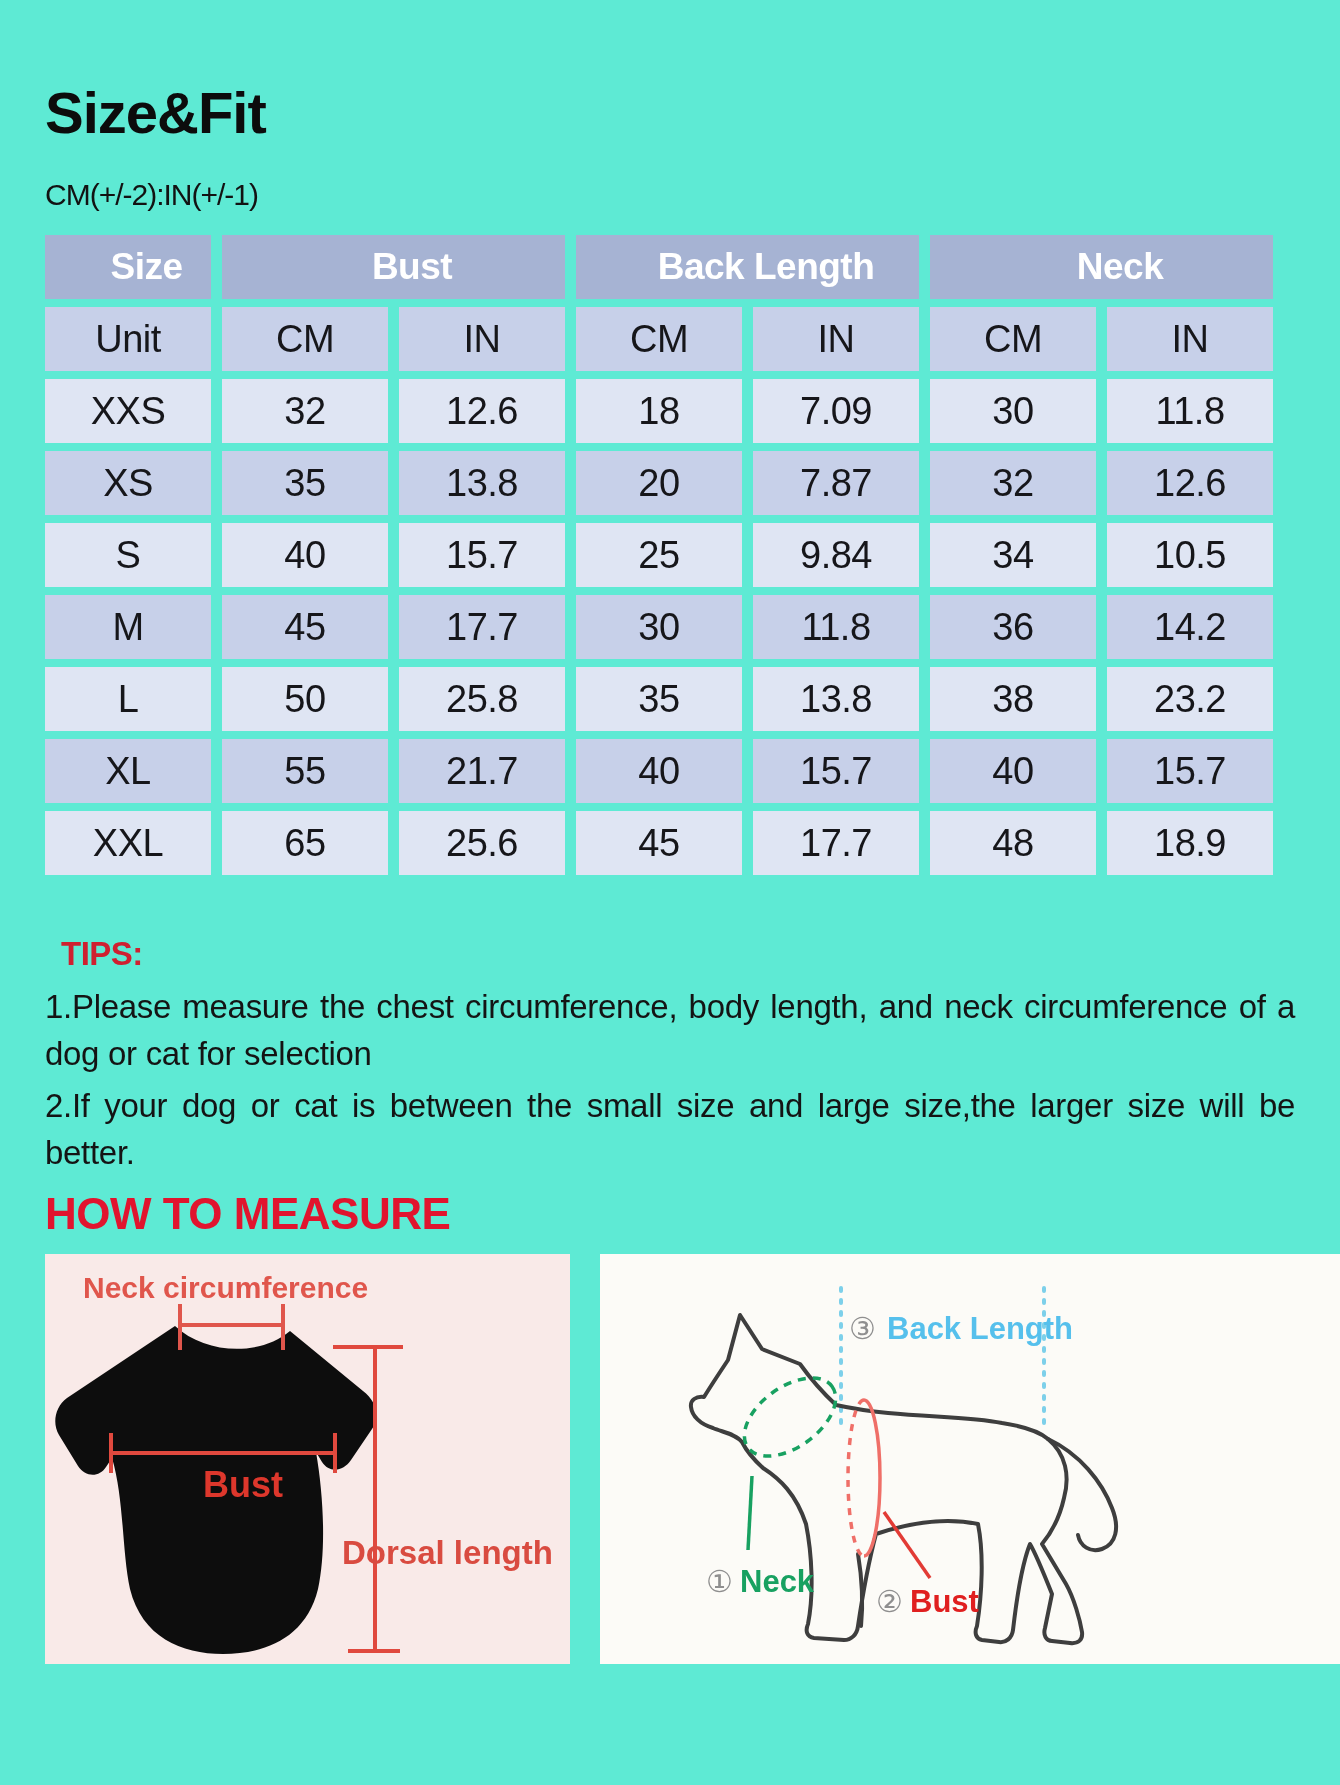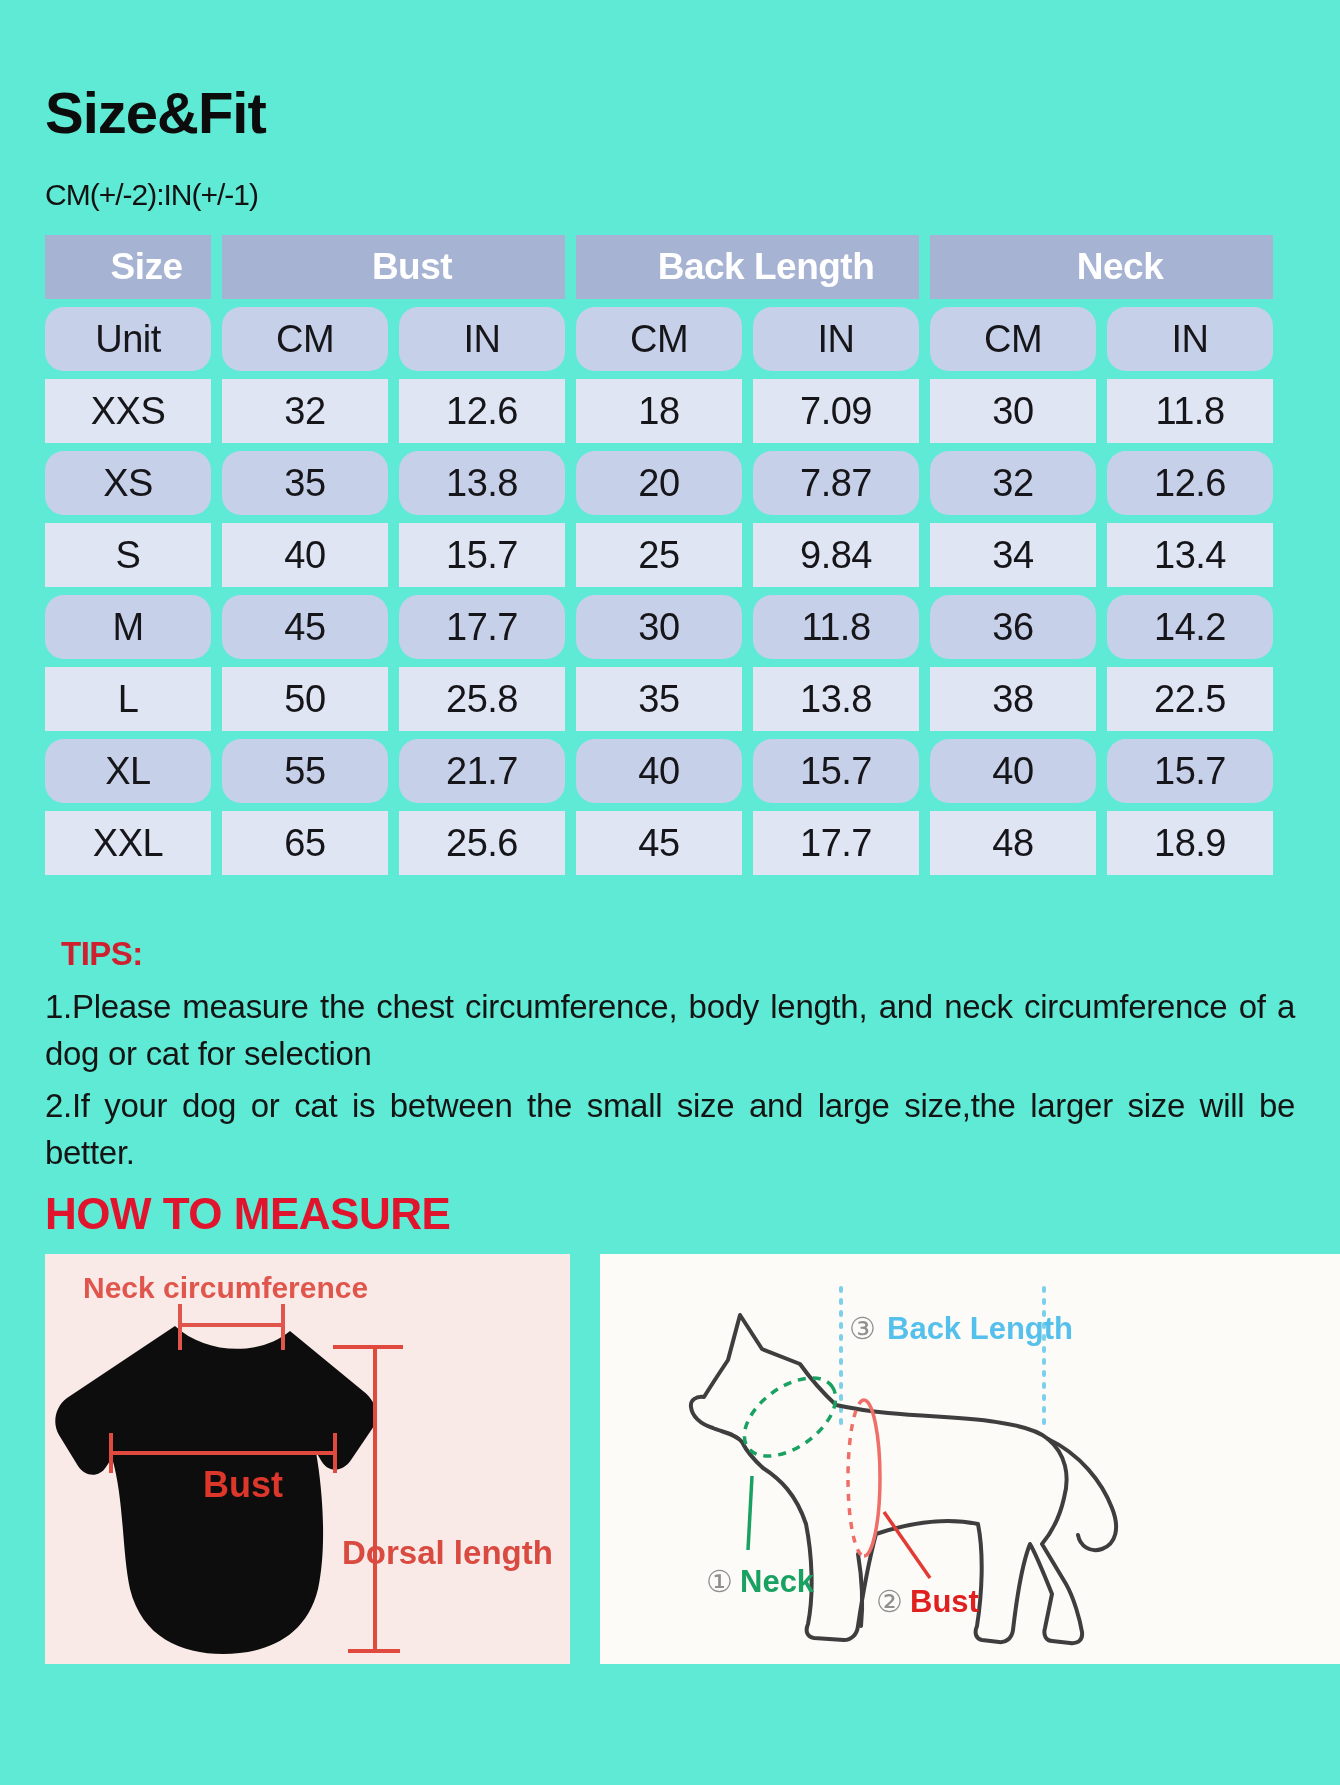--- a/index.html
+++ b/index.html
@@ -45,21 +45,21 @@
     font-size:37px;font-weight:700;
     height:62px;text-align:center;vertical-align:middle;
     letter-spacing:-0.5px;
     padding-left:38px;
   }
   table.size-table td{
     font-size:38px;font-weight:400;color:#16161a;
     height:62px;text-align:center;vertical-align:middle;
     letter-spacing:-0.5px;
   }
-  tr.row-med td{background:#c7d0e9;border-radius:19px;}
+  tr.row-med td{background:#c7d0e9;}
   tr.row-light td{background:#dfe5f3;}
   .tips{margin:52px 45px 0 45px;width:1250px;}
   .tips-heading{
     color:#cf2030;font-size:33px;font-weight:700;
     margin:0 0 10px 16px;letter-spacing:-0.5px;
   }
   .tips p{
     margin:5px 0;
     font-size:33px;line-height:47px;color:#141414;
     text-align:justify;text-justify:inter-word;
@@ -125,39 +125,39 @@
           <td>32</td>
           <td>12.6</td>
         </tr>
         <tr class="row-light">
           <td>S</td>
           <td>40</td>
           <td>15.7</td>
           <td>25</td>
           <td>9.84</td>
           <td>34</td>
-          <td>13.4</td>
+          <td>10.5</td>
         </tr>
         <tr class="row-med">
           <td>M</td>
           <td>45</td>
           <td>17.7</td>
           <td>30</td>
           <td>11.8</td>
           <td>36</td>
           <td>14.2</td>
         </tr>
         <tr class="row-light">
           <td>L</td>
           <td>50</td>
           <td>25.8</td>
           <td>35</td>
           <td>13.8</td>
           <td>38</td>
-          <td>22.5</td>
+          <td>23.2</td>
         </tr>
         <tr class="row-med">
           <td>XL</td>
           <td>55</td>
           <td>21.7</td>
           <td>40</td>
           <td>15.7</td>
           <td>40</td>
           <td>15.7</td>
         </tr>

